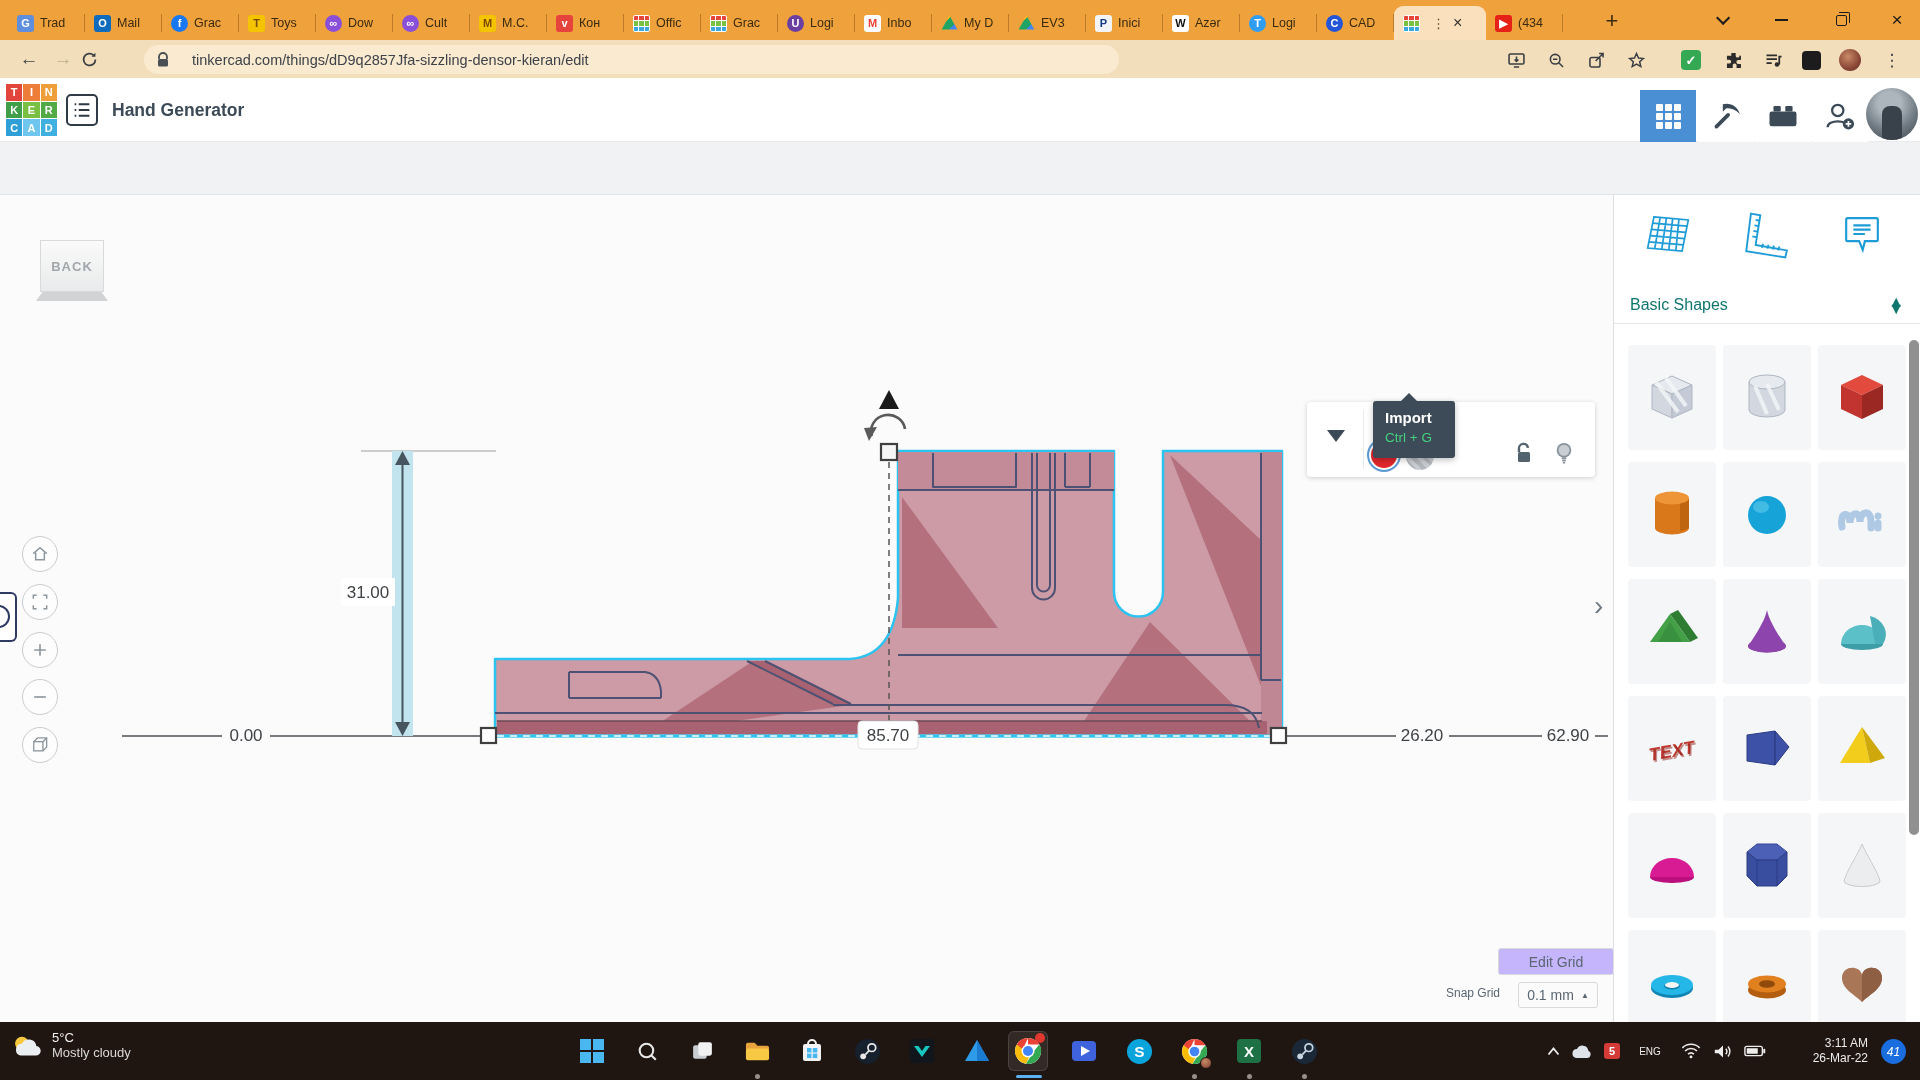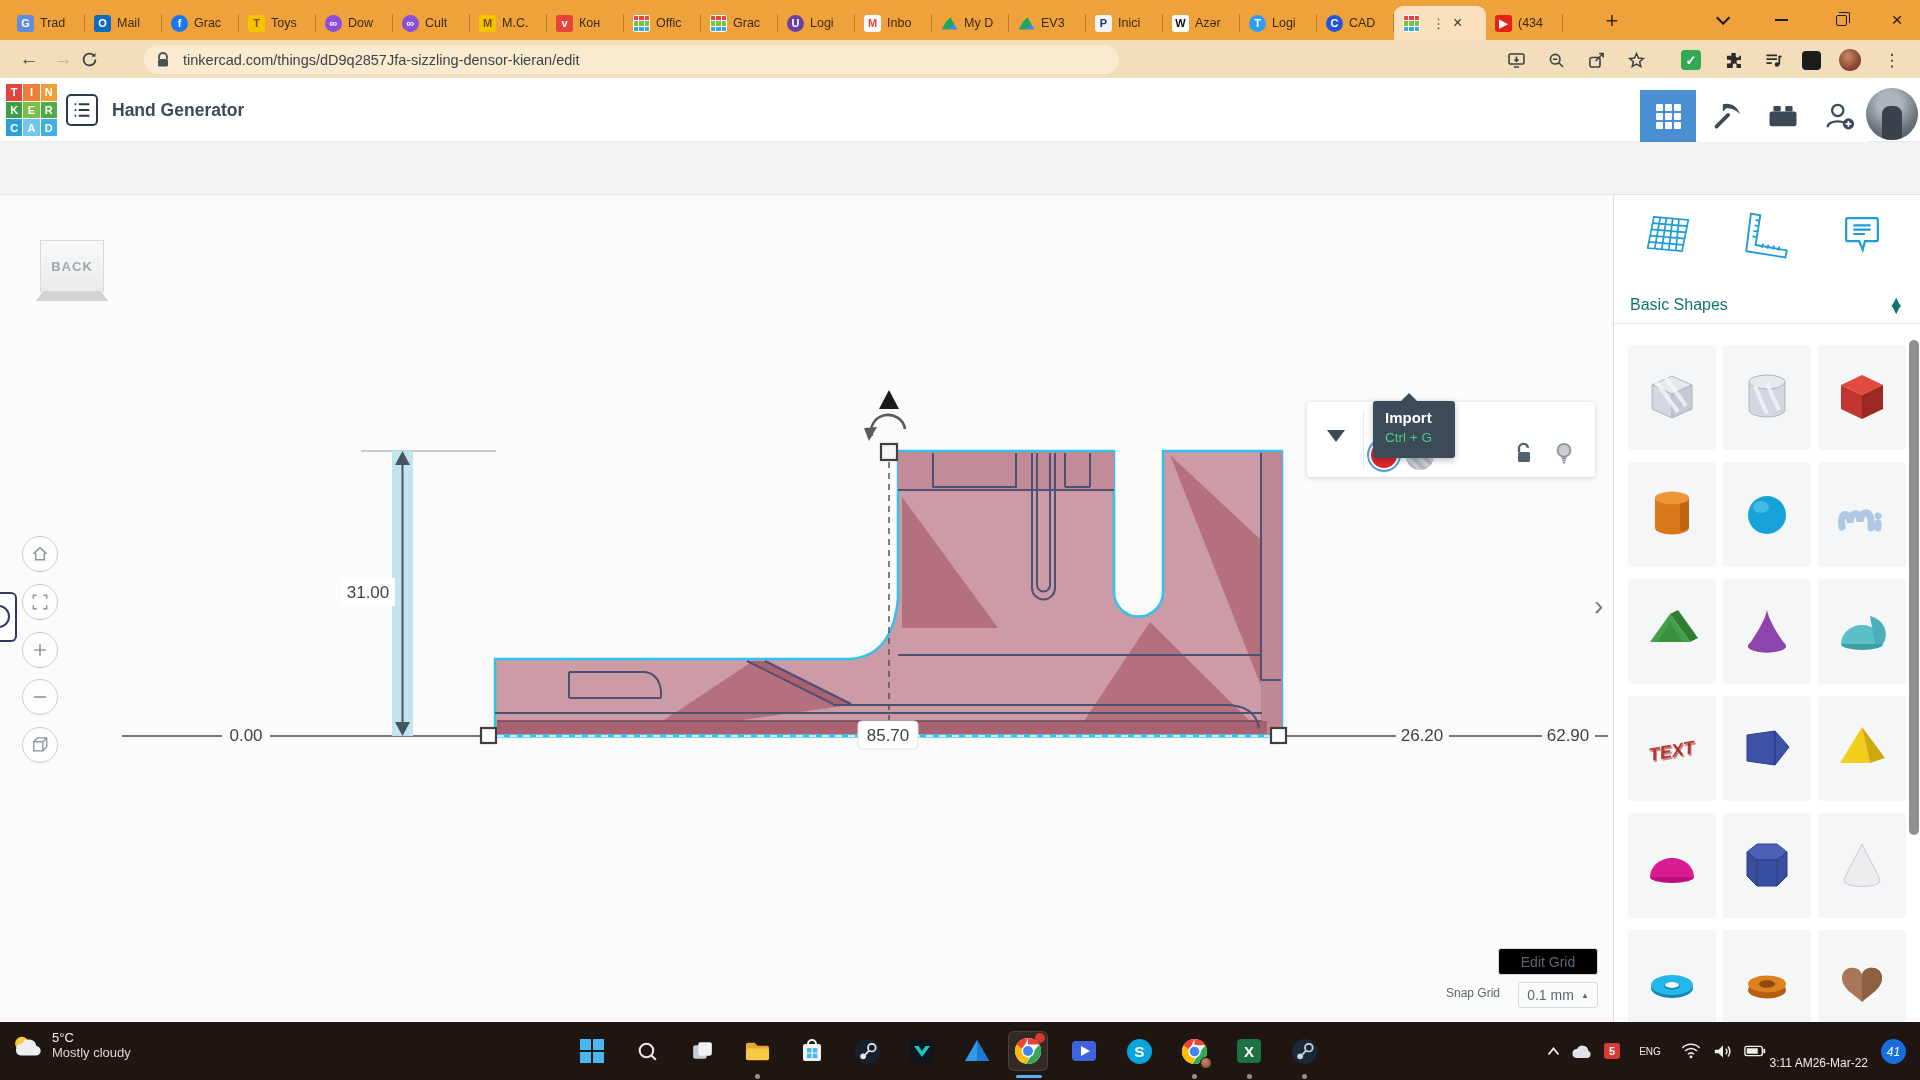--- a/index.html
+++ b/index.html
@@ -28,21 +28,21 @@
   .wctrl { position:absolute; top:0; height:40px; width:46px; display:flex; align-items:center; justify-content:center; color:#1c1c1c; cursor:pointer; }
   .wc-min-bar { width:13px; border-top:2px solid #1c1c1c; display:block; }
   .wc-restore { width:11px; height:11px; border:1.6px solid #1c1c1c; border-radius:2px; position:relative; }
   .wc-restore:before { content:""; position:absolute; left:2px; top:-4px; width:10px; height:10px; border-top:1.6px solid #1c1c1c; border-right:1.6px solid #1c1c1c; border-radius:0 2px 0 0; }
   .wc-chev { width:10px; height:10px; border-right:2px solid #1c1c1c; border-bottom:2px solid #1c1c1c; transform:rotate(45deg) translateY(-3px); }
   .wc-x { font-size:19px; }
 
   .addrbar { left:0; top:40px; width:1920px; height:38px; background:#F3DEBB; display:flex; align-items:center; }
   .nav-glyph { font-size:19px; width:34px; text-align:center; color:#3A3F44; cursor:pointer; }
   .nav-glyph.disabled { color:#BCAE8C; }
-  .url-pill { position:absolute; left:144px; top:45px; width:975px; height:29px; border-radius:15px; background:#F9EAD0; display:flex; align-items:center; padding:0 12px; gap:13px; cursor:text; }
+  .url-pill { position:absolute; left:144px; top:45px; width:975px; height:29px; border-radius:15px; background:#F9EAD0; display:flex; align-items:center; padding:0 12px; gap:22px; cursor:text; }
   .url-text { font-size:14.5px; color:#3E4349; }
   .addr-ic { position:absolute; top:47px; width:26px; height:26px; display:flex; align-items:center; justify-content:center; cursor:pointer; }
   .ext-check { width:20px; height:20px; background:#34A853; border-radius:4px; color:#fff; font-size:13px; font-weight:bold; display:flex; align-items:center; justify-content:center; }
   .blk-sq { width:19px; height:19px; background:#1c1c1c; border-radius:4px; }
   .avatar-sm { width:22px; height:22px; border-radius:50%; background:radial-gradient(circle at 40% 35%, #c98a66, #8a4636 60%, #5e2c22); }
   .dots-v { font-size:17px; color:#3A3F44; letter-spacing:0; }
 
   
   .tc-header { left:0; top:78px; width:1920px; height:64px; background:#fff; border-bottom:1px solid #E8EAEC; }
   .tc-logo { position:absolute; left:6px; top:6px; width:51px; height:52px; display:grid; grid-template-columns:repeat(3,1fr); grid-template-rows:repeat(3,1fr); gap:1px; cursor:pointer; }
@@ -63,21 +63,21 @@
   .tc-btn { position:absolute; top:151px; height:34px; border:1px solid #D6DADD; border-radius:3px; background:#F7F8F9; color:#4A5763; font-size:15px; display:flex; align-items:center; justify-content:center; cursor:pointer; }
 
   
   .canvas { left:0; top:195px; width:1613px; height:827px; background:#FBFBFC; }
   .back-cube { position:absolute; left:40px; top:45px; width:64px; height:52px; background:linear-gradient(#FAFAFA,#E9EAEB); border:1px solid #D8D9DA; display:flex; align-items:center; justify-content:center; font-size:13px; font-weight:bold; letter-spacing:1px; color:#A2A7AC; cursor:pointer; }
   .back-base { position:absolute; left:36px; top:97px; width:72px; height:9px; background:#D2D3D4; clip-path:polygon(9% 0,91% 0,100% 100%,0 100%); }
   .nav-circle { position:absolute; left:22px; width:36px; height:36px; border:1px solid #C8CCD0; border-radius:50%; background:#FDFDFD; display:flex; align-items:center; justify-content:center; cursor:pointer; }
   .edge-widget { position:absolute; left:0; top:397px; width:17px; height:50px; border:2.5px solid #2E3A62; border-left:none; border-radius:0 6px 6px 0; background:#fff; overflow:hidden; }
   .edge-widget div { position:absolute; left:-13px; top:11px; width:23px; height:23px; border:2.5px solid #2E3A62; border-radius:50%; }
   .side-chev { position:absolute; left:1594px; top:395px; font-size:28px; color:#6F7A83; cursor:pointer; }
-  .editgrid-btn { position:absolute; left:1498px; top:753px; width:100px; height:27px; border:1px solid #D6DADD; border-radius:3px; background:#000000; color:#5A6772; font-size:14px; display:flex; align-items:center; justify-content:center; cursor:pointer; }
+  .editgrid-btn { position:absolute; left:1498px; top:753px; width:116px; height:27px; border:1px solid #D6DADD; border-radius:3px; background:#c4b5fd; color:#5A6772; font-size:14px; display:flex; align-items:center; justify-content:center; cursor:pointer; }
   .snap-label { position:absolute; left:1446px; top:791px; font-size:12px; color:#5A6772; }
   .snap-dd { position:absolute; left:1518px; top:787px; width:80px; height:26px; border:1px solid #D6DADD; border-radius:3px; background:#FBFBFC; color:#5A6772; font-size:14px; display:flex; align-items:center; justify-content:center; gap:7px; cursor:pointer; }
   .snap-dd b { font-size:8px; color:#5A6772; }
 
   
   .shape-panel { position:absolute; left:1307px; top:207px; width:288px; height:75px; background:#fff; border-radius:4px; box-shadow:0 1px 5px rgba(0,0,0,0.18); }
   .sp-caret { position:absolute; left:20px; top:28px; width:0; height:0; border-left:9px solid transparent; border-right:9px solid transparent; border-top:12px solid #3C4A57; cursor:pointer; }
   .sp-div { position:absolute; left:56px; top:8px; width:1px; height:59px; background:#E8EAEC; }
   .sp-title { position:absolute; left:68px; top:10px; font-size:15px; font-weight:bold; color:#3C4A57; }
   .swatch-red { position:absolute; left:62px; top:38px; width:30px; height:30px; border-radius:50%; background:#E0262C; border:2px solid #fff; box-shadow:0 0 0 2px #5B9BD5; cursor:pointer; }
@@ -101,21 +101,21 @@
   
   .taskbar { left:0; top:1022px; width:1920px; height:58px; background:#1F1511; color:#ECECEC; }
   .tb-weather { position:absolute; left:10px; top:8px; display:flex; gap:8px; cursor:pointer; }
   .tb-weather .t1 { font-size:13px; color:#F2F2F2; }
   .tb-weather .t2 { font-size:13px; color:#D8D8D8; }
   .tk-ic { position:absolute; top:9px; width:40px; height:40px; display:flex; align-items:center; justify-content:center; cursor:pointer; border-radius:6px; }
   .tk-ic.active { background:rgba(255,255,255,0.09); box-shadow:inset 0 0 0 1px rgba(255,255,255,0.12); }
   .tk-dot { position:absolute; top:52px; width:5px; height:5px; border-radius:50%; background:#9A8F88; }
   .tk-underline { position:absolute; left:1016px; top:53px; width:26px; height:3px; border-radius:2px; background:#5AB2F2; }
   .tray-item { position:absolute; top:9px; height:40px; display:flex; align-items:center; justify-content:center; cursor:pointer; color:#EDEDED; }
-  .tray-time { position:absolute; right:52px; top:9px; height:40px; display:flex; flex-direction:row; align-items:flex-end; justify-content:center; font-size:12px; line-height:15px; cursor:pointer; }
+  .tray-time { position:absolute; right:52px; top:9px; height:40px; display:flex; flex-direction:column; align-items:flex-end; justify-content:center; font-size:12px; line-height:15px; cursor:pointer; }
   .badge-41 { position:absolute; right:14px; top:17px; width:25px; height:25px; border-radius:50%; background:#1A6DDE; color:#fff; font-size:12px; display:flex; align-items:center; justify-content:center; cursor:pointer;font-style:italic; }
   .red5 { width:16px; height:16px; background:#D43B37; border-radius:3px; color:#fff; font-size:11px; font-weight:bold; display:flex; align-items:center; justify-content:center; }
   svg { display:block; }
 </style>
 </head>
 <body>
 
 <div id="app">
 
   <div class="abs tabstrip">

